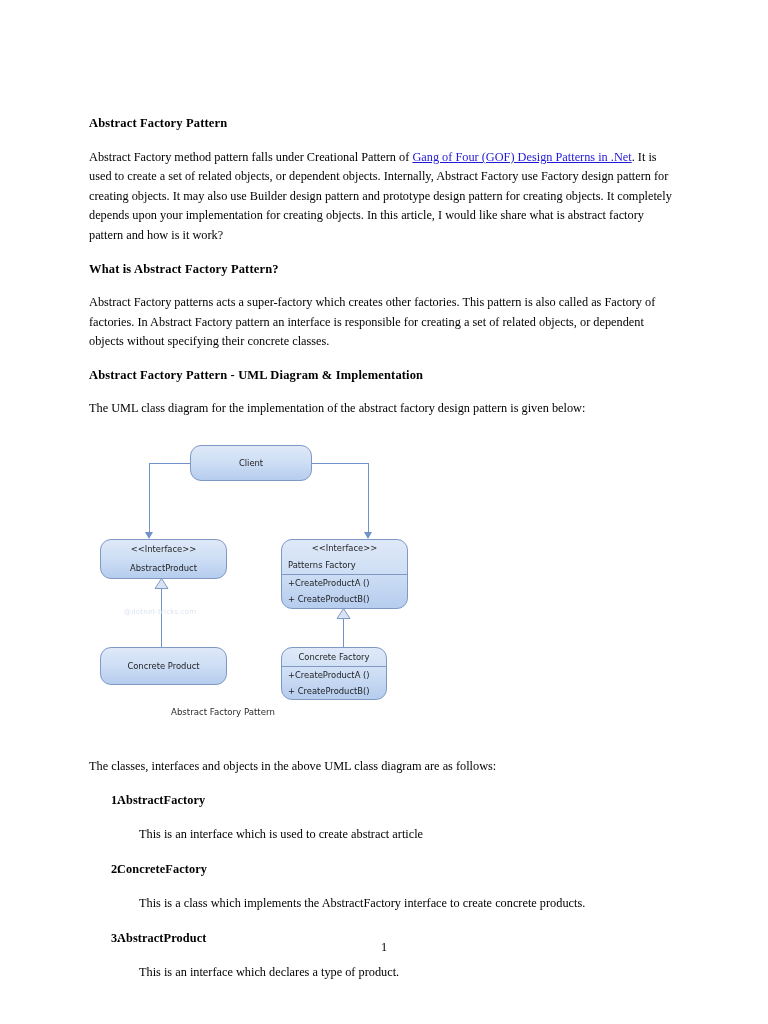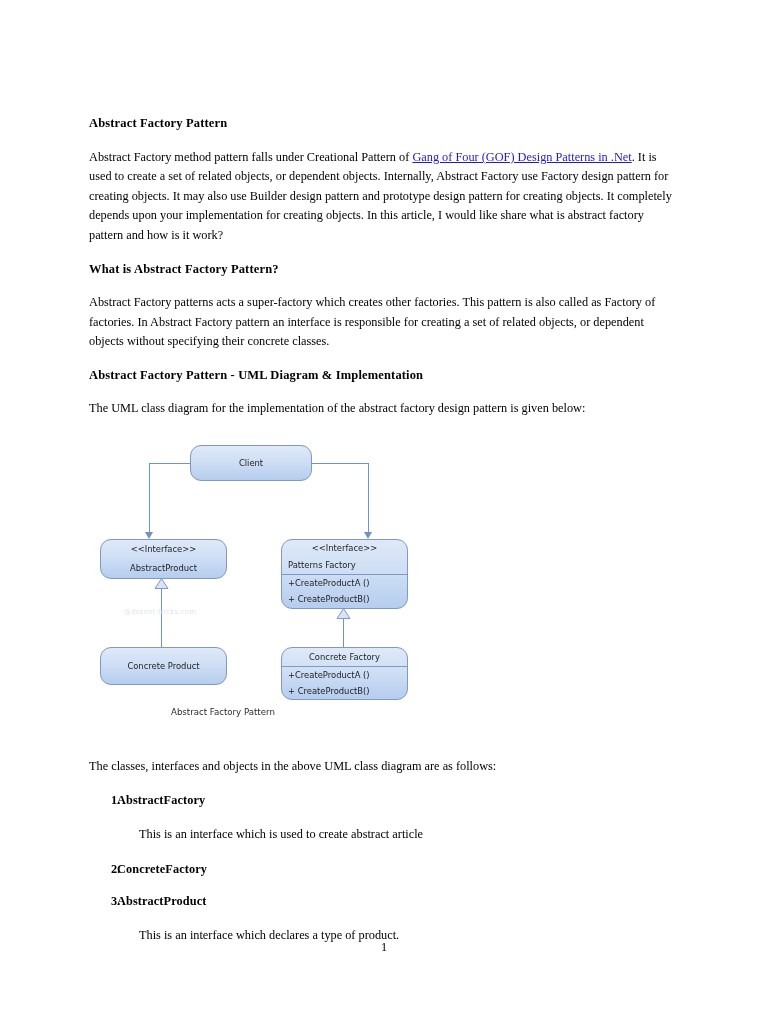--- a/index.html
+++ b/index.html
@@ -209,21 +209,21 @@
         <div class="cell center" style="height:17px;">&lt;&lt;Interface&gt;&gt;</div>
         <div class="cell left" style="height:17px;">Patterns Factory</div>
         <div class="cell left divider" style="height:17px;">+CreateProductA ()</div>
         <div class="cell left" style="height:17px;">+ CreateProductB()</div>
       </div>
 
       <div class="uml-box" style="left:7px; top:211px; width:127px; height:38px;">
         <div class="cell center" style="height:100%;">Concrete Product</div>
       </div>
 
-      <div class="uml-box" style="left:188px; top:211px; width:127px; height:53px;">
+      <div class="uml-box" style="left:188px; top:211px; width:106px; height:53px;">
         <div class="cell center" style="height:18px;">Concrete Factory</div>
         <div class="cell left divider" style="height:17px;">+CreateProductA ()</div>
         <div class="cell left" style="height:17px;">+ CreateProductB()</div>
       </div>
 
       <div class="watermark" style="left:31px; top:172px;">@dotnet-tricks.com</div>
 
       <div class="diagram-caption" style="left:78px; top:271px;">Abstract Factory Pattern</div>
     </div>
 
@@ -235,20 +235,21 @@
           <span class="term-num">1.</span>
           <span class="term-name">AbstractFactory</span>
         </div>
         <p class="term-desc">This is an interface which is used to create abstract article</p>
       </li>
       <li>
         <div class="term-row">
           <span class="term-num">2.</span>
           <span class="term-name">ConcreteFactory</span>
         </div>
+        <p class="term-desc">This is a class which implements the AbstractFactory interface to create concrete products.</p>
       </li>
       <li>
         <div class="term-row">
           <span class="term-num">3.</span>
           <span class="term-name">AbstractProduct</span>
         </div>
         <p class="term-desc">This is an interface which declares a type of product.</p>
       </li>
     </ol>
 

